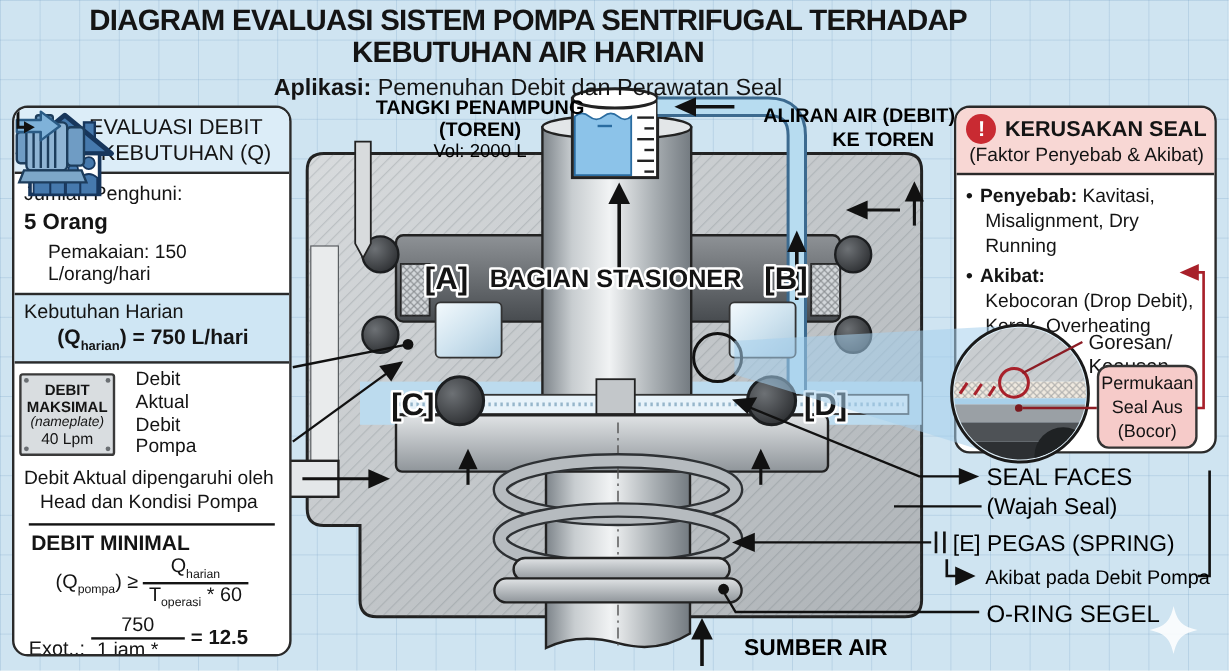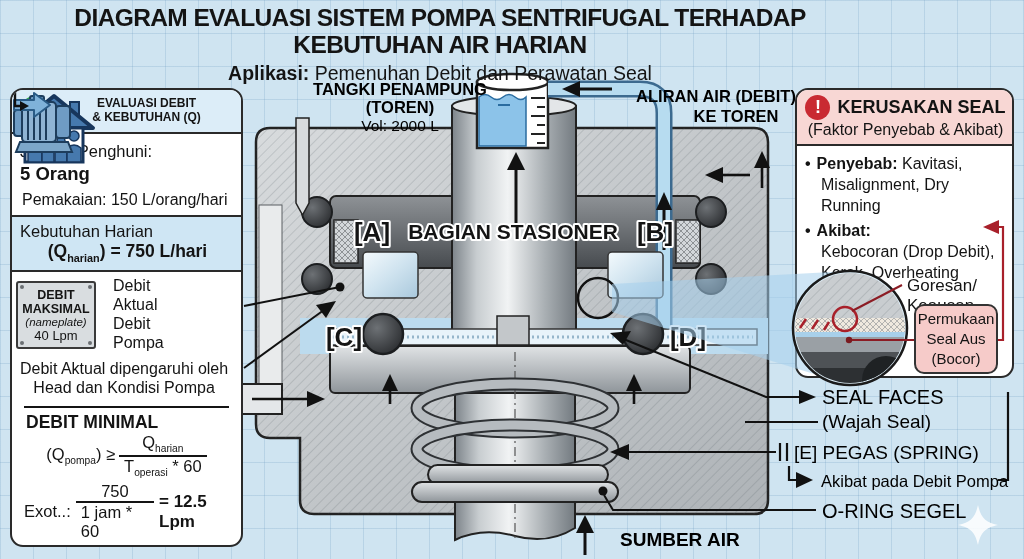--- a/index.html
+++ b/index.html
@@ -26,25 +26,25 @@
   
   #leftPanel{left:10px;top:88px;width:233px;height:459px;}
   .lp-header{
     background:#dcedf8;border-bottom:2px solid #2a2a2a;padding:6px 6px 6px 8px;
     display:flex;align-items:center;gap:8px;
   }
   .check-icon{
     width:30px;height:30px;border-radius:50%;background:#2ca44a;flex:0 0 auto;
     color:#fff;font-weight:bold;font-size:21px;line-height:30px;text-align:center;
   }
-  .lp-header-text{font-weight:bold;font-size:12px;line-height:1.15;text-align:center;flex:1;}
+  .lp-header-text{font-weight:normal;font-size:18px;line-height:1.15;text-align:center;flex:1;}
   .lp-house{display:flex;align-items:center;gap:6px;padding:7px 4px 2px 8px;}
   .lp-house-text{font-size:16.5px;line-height:1.25;}
   .lp-house-text .big{font-weight:bold;font-size:18.5px;}
-  .lp-usage{font-size:16px;padding:4px 4px 6px 10px;}
+  .lp-usage{font-size:16px;padding:4px 4px 6px 28px;}
   .lp-band{
     background:#cfe6f4;border-top:2px solid #2a2a2a;border-bottom:2px solid #2a2a2a;
     padding:4px 6px 5px 8px;font-size:16.5px;line-height:1.25;
   }
   .lp-band .strong{font-weight:bold;font-size:17.5px;text-align:center;display:block;}
   sub{font-size:.62em;text-align:center;}
   .lp-pump{display:flex;align-items:center;padding:5px 2px 0 4px;gap:14px;}
   .nameplate{
     position:relative;background:#d9dde0;border:2px solid #3a3a3a;border-radius:3px;
     width:72px;padding:5px 2px 4px 2px;text-align:center;line-height:1.12;flex:0 0 auto;

